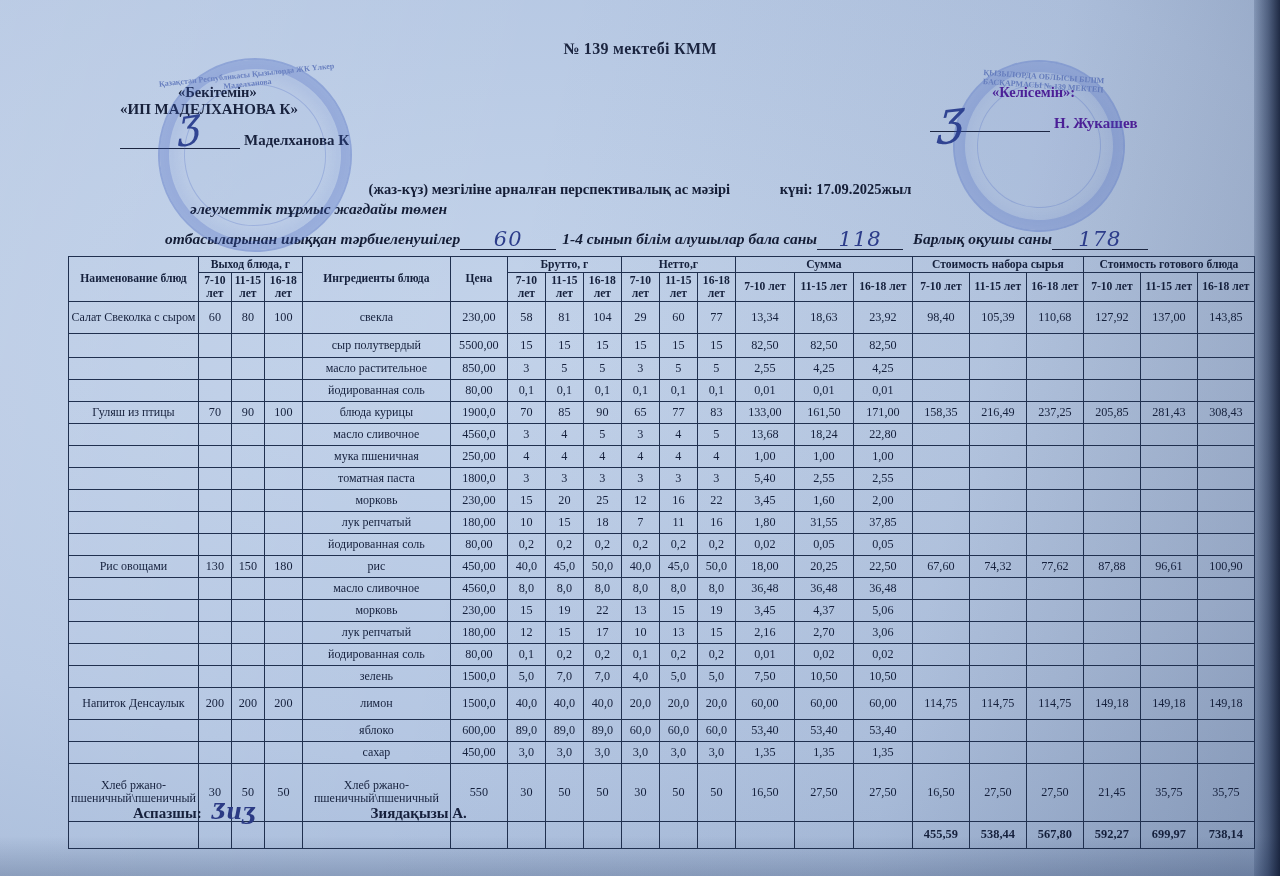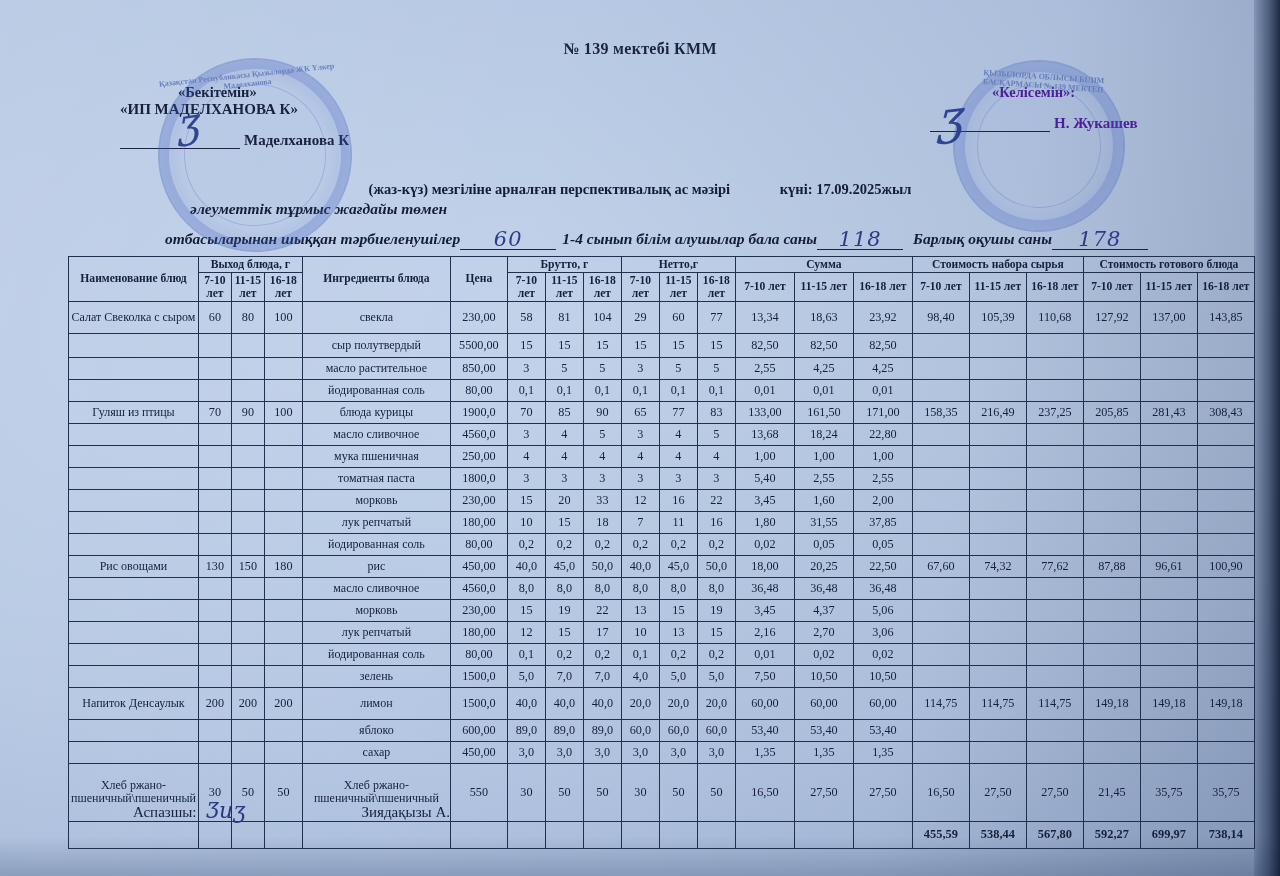--- a/index.html
+++ b/index.html
@@ -95,21 +95,21 @@
   td.r-name{font-size:12px;}
   td.ing{font-size:12px;}
   td.num{font-size:12.2px;}
   tr.data td{height:19px;}
   tr.tall td{height:21px;}
   tr.totals td{font-weight:bold;font-size:12.4px;height:24px;}
 
   
   .footer{
     position:absolute;left:133px;top:800px;
-    font-size:15px;font-weight:normal;color:#16203c;
+    font-size:15px;font-weight:bold;color:#16203c;
     display:flex;align-items:center;gap:10px;
   }
   .footer .gap{display:inline-block;width:96px;}
   .hand-sig{
     font-family:"DejaVu Serif", serif;font-style:italic;
     font-size:22px;color:#2b3a84;position:relative;top:-2px;
   }
 
   
   .stamp{position:absolute;border-radius:50%;pointer-events:none;}
@@ -436,21 +436,21 @@
         </tr>
         <tr class="data">
           <td class="r-name"></td>
           <td class="num"></td>
           <td class="num"></td>
           <td class="num"></td>
           <td class="ing">морковь</td>
           <td class="num">230,00</td>
           <td class="num">15</td>
           <td class="num">20</td>
-          <td class="num">33</td>
+          <td class="num">25</td>
           <td class="num">12</td>
           <td class="num">16</td>
           <td class="num">22</td>
           <td class="num">3,45</td>
           <td class="num">1,60</td>
           <td class="num">2,00</td>
           <td class="num"></td>
           <td class="num"></td>
           <td class="num"></td>
           <td class="num"></td>

